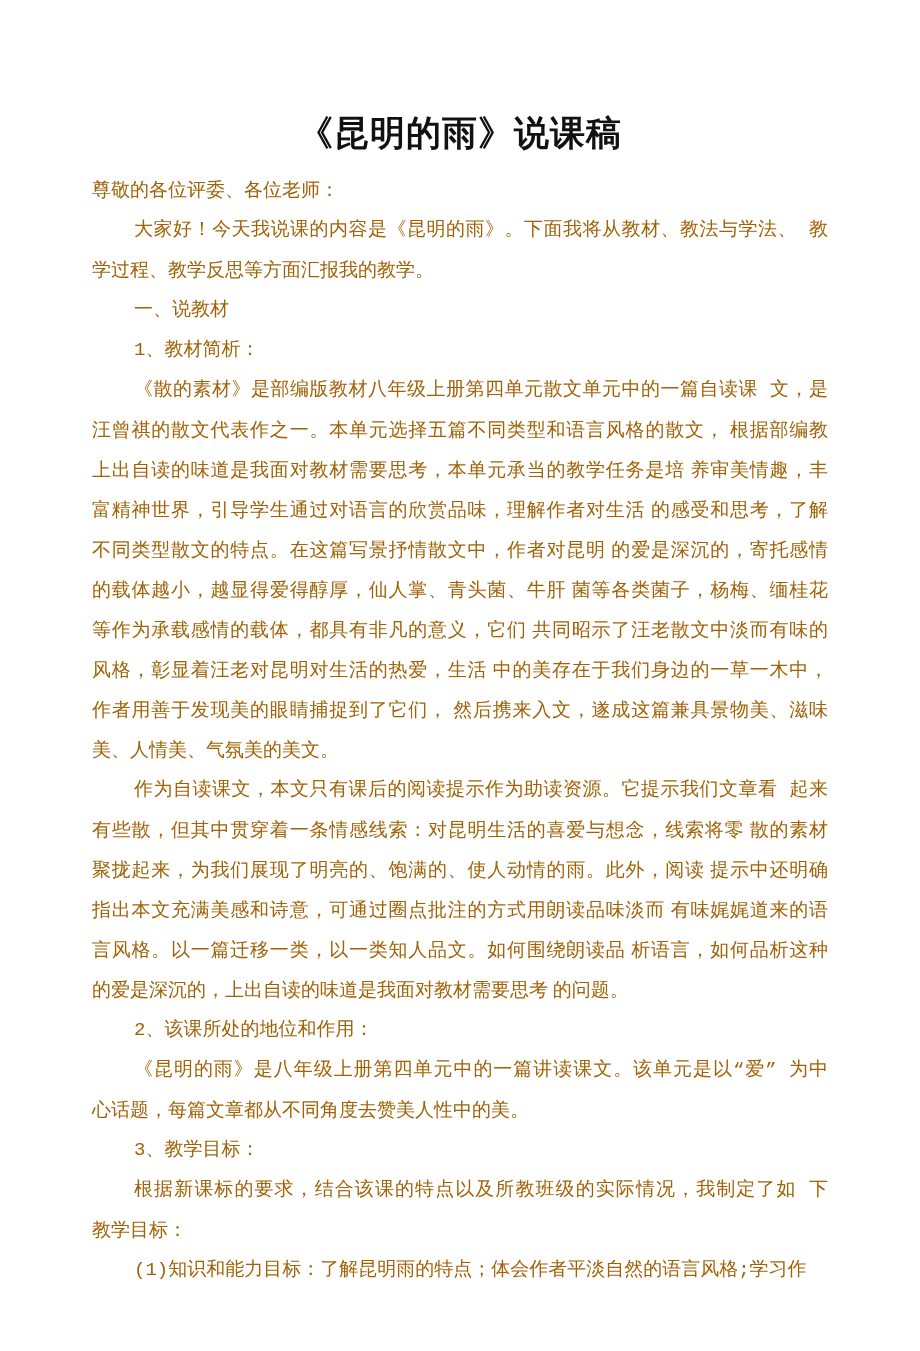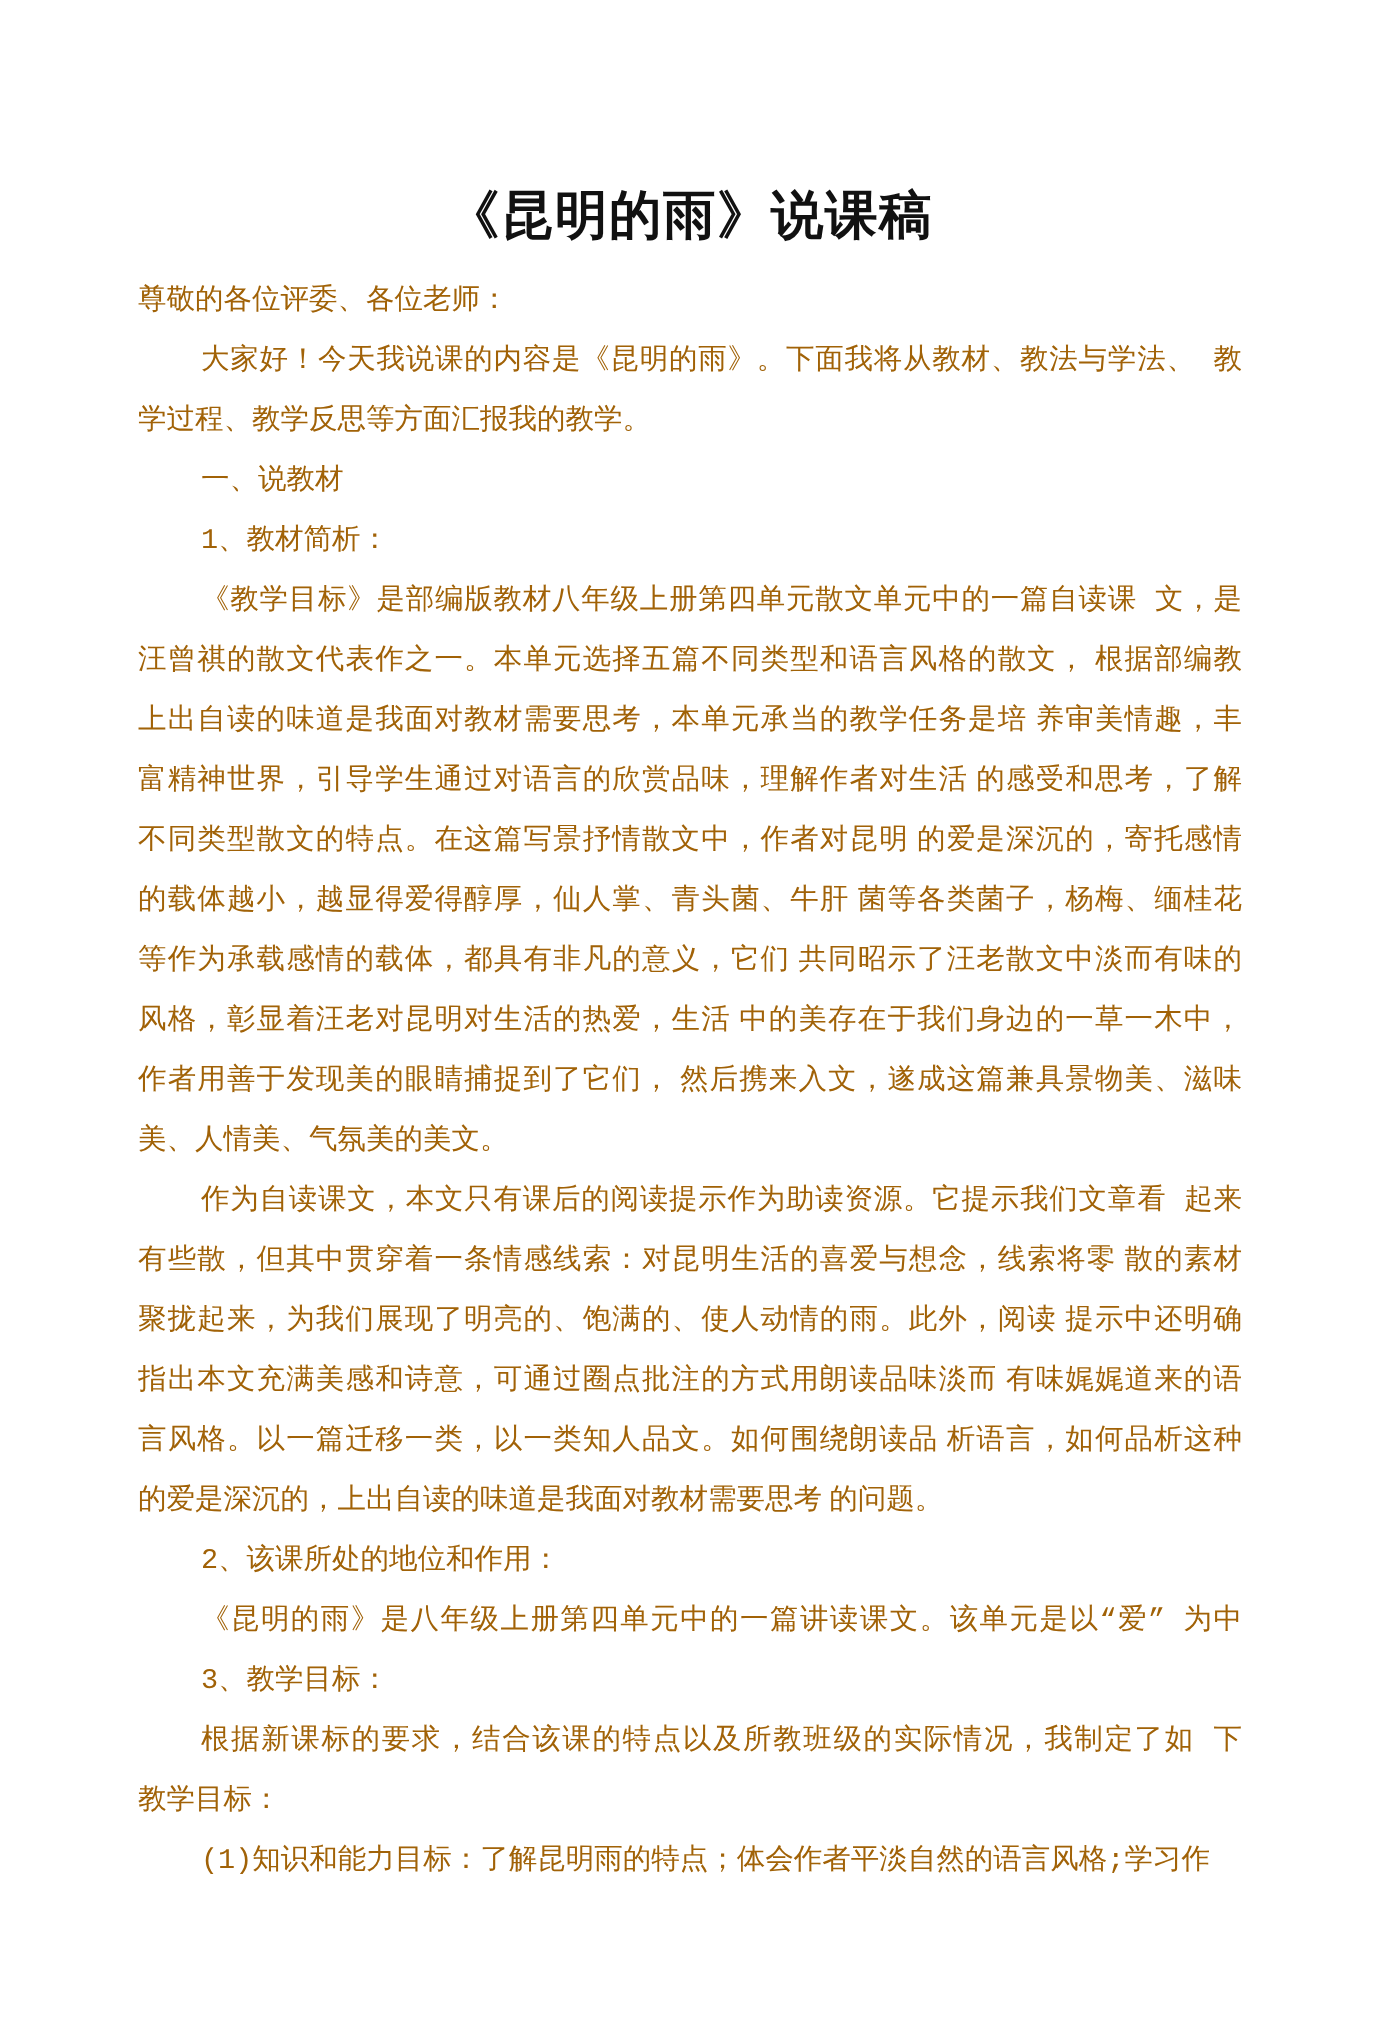--- a/index.html
+++ b/index.html
@@ -14,21 +14,21 @@
     font-family: "Liberation Serif", serif;
     color: #1c1c1c;
   }
   .page {
     width: 920px;
     height: 1351px;
     background: #ffffff;
     position: relative;
   }
   .doc-title {
-    margin: 12px;
+    margin: 2px;
     padding-top: 108px;
     height: 48px;
     line-height: 48px;
     text-align: center;
     font-size: 35px;
     font-weight: bold;
     letter-spacing: 1px;
     color: #111111;
   }
   .doc-body {
@@ -57,36 +57,37 @@
 <body>
 
 <div class="page">
   <h1 class="doc-title">《昆明的雨》说课稿</h1>
   <div class="doc-body">
       <div class="line">尊敬的各位评委、各位老师：</div>
       <div class="line j ind">大家好！今天我说课的内容是《昆明的雨》。下面我将从教材、教法与学法、 教</div>
       <div class="line">学过程、教学反思等方面汇报我的教学。</div>
       <div class="line ind">一、说教材</div>
       <div class="line ind">1、教材简析：</div>
-      <div class="line j ind">《教学目标》是部编版教材八年级上册第四单元散文单元中的一篇自读课 文，是</div>
+      <div class="line j ind">《散的素材》是部编版教材八年级上册第四单元散文单元中的一篇自读课 文，是</div>
       <div class="line j">汪曾祺的散文代表作之一。本单元选择五篇不同类型和语言风格的散文， 根据部编教</div>
       <div class="line j">上出自读的味道是我面对教材需要思考，本单元承当的教学任务是培 养审美情趣，丰</div>
       <div class="line j">富精神世界，引导学生通过对语言的欣赏品味，理解作者对生活 的感受和思考，了解</div>
       <div class="line j">不同类型散文的特点。在这篇写景抒情散文中，作者对昆明 的爱是深沉的，寄托感情</div>
       <div class="line j">的载体越小，越显得爱得醇厚，仙人掌、青头菌、牛肝 菌等各类菌子，杨梅、缅桂花</div>
       <div class="line j">等作为承载感情的载体，都具有非凡的意义，它们 共同昭示了汪老散文中淡而有味的</div>
       <div class="line j">风格，彰显着汪老对昆明对生活的热爱，生活 中的美存在于我们身边的一草一木中，</div>
       <div class="line j">作者用善于发现美的眼睛捕捉到了它们， 然后携来入文，遂成这篇兼具景物美、滋味</div>
       <div class="line">美、人情美、气氛美的美文。</div>
       <div class="line j ind">作为自读课文，本文只有课后的阅读提示作为助读资源。它提示我们文章看 起来</div>
       <div class="line j">有些散，但其中贯穿着一条情感线索：对昆明生活的喜爱与想念，线索将零 散的素材</div>
       <div class="line j">聚拢起来，为我们展现了明亮的、饱满的、使人动情的雨。此外，阅读 提示中还明确</div>
       <div class="line j">指出本文充满美感和诗意，可通过圈点批注的方式用朗读品味淡而 有味娓娓道来的语</div>
       <div class="line j">言风格。以一篇迁移一类，以一类知人品文。如何围绕朗读品 析语言，如何品析这种</div>
       <div class="line">的爱是深沉的，上出自读的味道是我面对教材需要思考 的问题。</div>
       <div class="line ind">2、该课所处的地位和作用：</div>
       <div class="line j ind">《昆明的雨》是八年级上册第四单元中的一篇讲读课文。该单元是以“爱” 为中</div>
+      <div class="line">心话题，每篇文章都从不同角度去赞美人性中的美。</div>
       <div class="line ind">3、教学目标：</div>
       <div class="line j ind">根据新课标的要求，结合该课的特点以及所教班级的实际情况，我制定了如 下</div>
       <div class="line">教学目标：</div>
       <div class="line ind">(1)知识和能力目标：了解昆明雨的特点；体会作者平淡自然的语言风格;学习作</div>
     </div>
 </div>
 
 </body></html>

